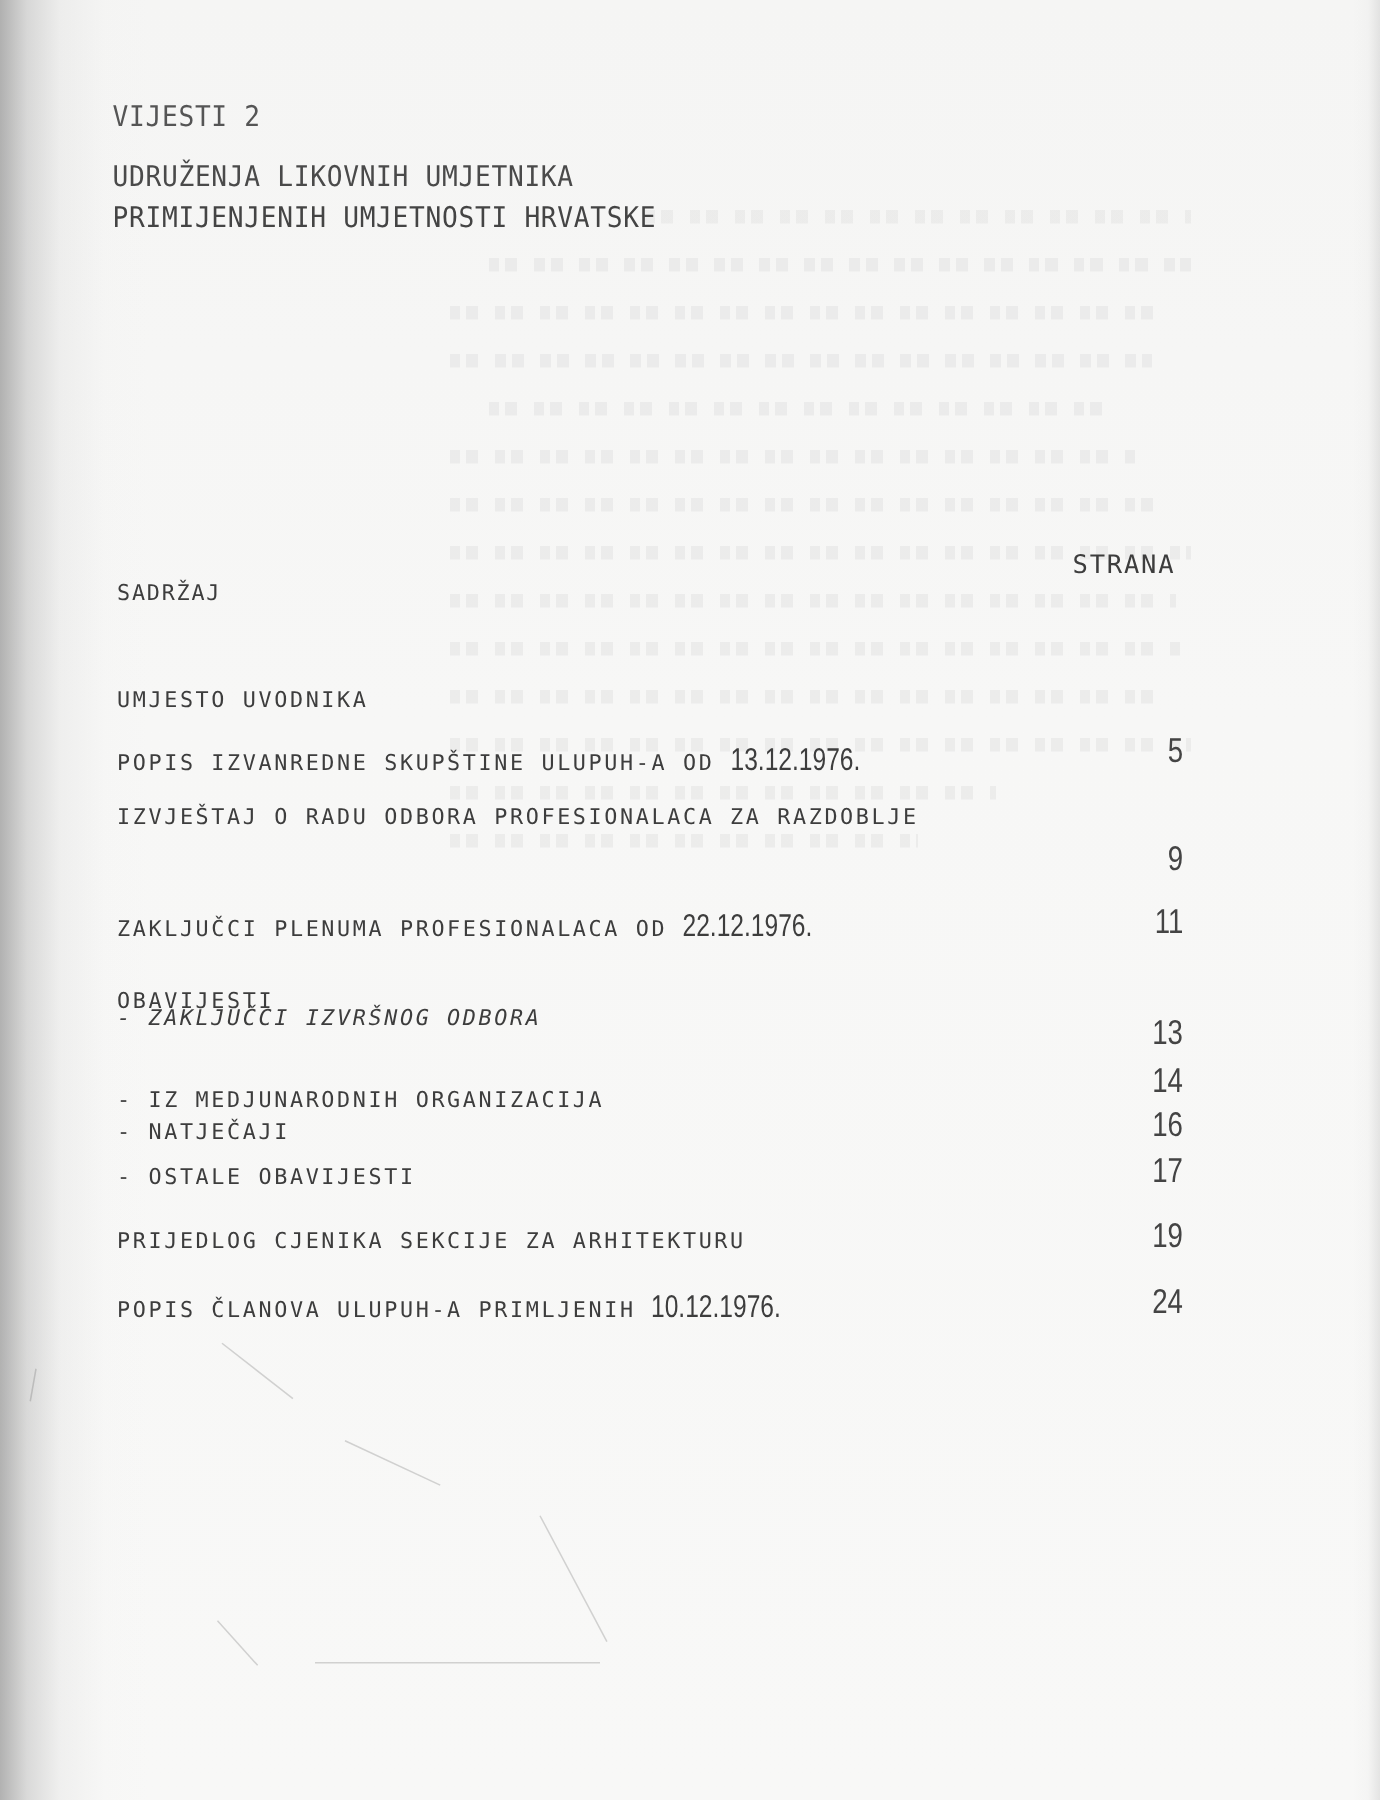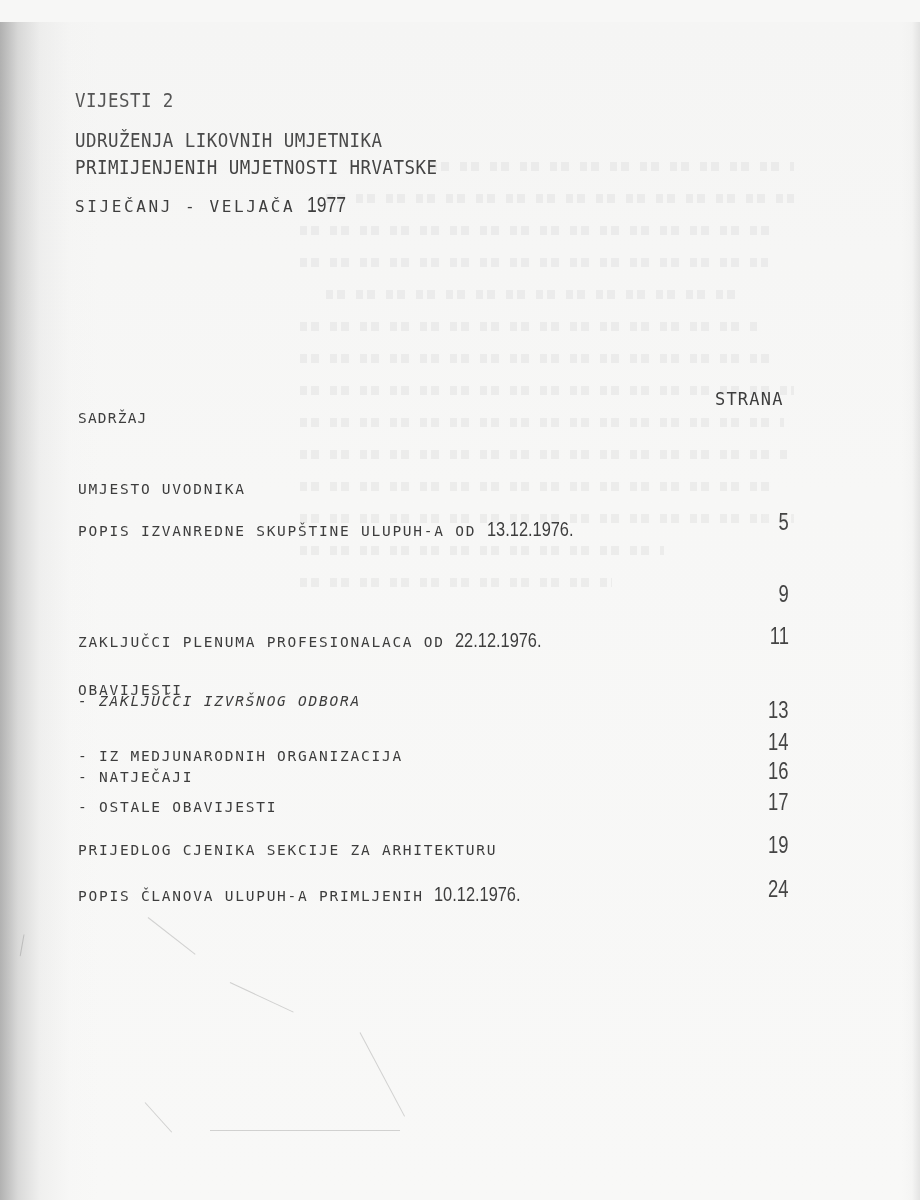--- a/index.html
+++ b/index.html
@@ -15,21 +15,20 @@
       color: #3a3a3a;
       font-family: "DejaVu Sans Mono", "Liberation Mono", monospace;
     }
     .page {
       position: absolute;
       inset: 0;
       background:
         linear-gradient(to right, rgba(120,120,120,0.55) 0px, rgba(160,160,160,0.35) 18px, rgba(200,200,200,0.18) 40px, rgba(230,230,230,0.05) 70px, rgba(255,255,255,0) 100px),
         linear-gradient(to left, rgba(190,190,190,0.35) 0px, rgba(220,220,220,0.12) 8px, rgba(255,255,255,0) 18px),
         linear-gradient(to bottom, #f5f5f4 0%, #f7f7f6 40%, #f8f8f7 100%);
-      margin-top: 22px;
     }
     
     .bleed {
       position: absolute;
       left: 300px;
       top: 140px;
       width: 520px;
       height: 480px;
       opacity: 0.06;
       pointer-events: none;
@@ -138,36 +137,36 @@
   <div class="scratch" style="left:148px;top:895px;width:60px;transform:rotate(38deg);"></div>
   <div class="scratch" style="left:230px;top:960px;width:70px;transform:rotate(25deg);"></div>
   <div class="scratch" style="left:145px;top:1080px;width:40px;transform:rotate(48deg);"></div>
   <div class="scratch" style="left:210px;top:1108px;width:190px;transform:rotate(0deg);"></div>
   <div class="scratch" style="left:360px;top:1010px;width:95px;transform:rotate(62deg);"></div>
   <div class="scratch" style="left:24px;top:912px;width:22px;transform:rotate(100deg);"></div>
 
   <div class="line hdr title">VIJESTI  2</div>
   <div class="line hdr org1">UDRUŽENJA LIKOVNIH UMJETNIKA</div>
   <div class="line hdr org2">PRIMIJENJENIH UMJETNOSTI HRVATSKE</div>
-  <div class="line hdr date">
-    <span>SIJEČANJ - VELJAČA </span><span class="year">1977</span>
-  </div>
 
   <div class="strana">STRANA</div>
   <div class="line toc sadrzaj">SADRŽAJ</div>
 
   <div class="line toc" style="top:460px;">
     <span>UMJESTO UVODNIKA</span>
   </div>
 
   <div class="line toc" style="top:496px;">
     <span>POPIS IZVANREDNE SKUPŠTINE ULUPUH-A OD </span><span class="num">13.12.1976.</span>
   </div>
   <div class="page-num" style="top:489px;">5</div>
 
+  <div class="line toc" style="top:538px;">
+    <span>IZVJEŠTAJ O RADU ODBORA PROFESIONALACA ZA RAZDOBLJE</span>
+  </div>
 
   <div class="page-num" style="top:561px;">9</div>
 
   <div class="line toc" style="top:607px;">
     <span>ZAKLJUČCI PLENUMA PROFESIONALACA OD </span><span class="num">22.12.1976.</span>
   </div>
   <div class="page-num" style="top:603px;">11</div>
 
   <div class="line toc" style="top:661px;">
     <span>OBAVIJESTI</span>

